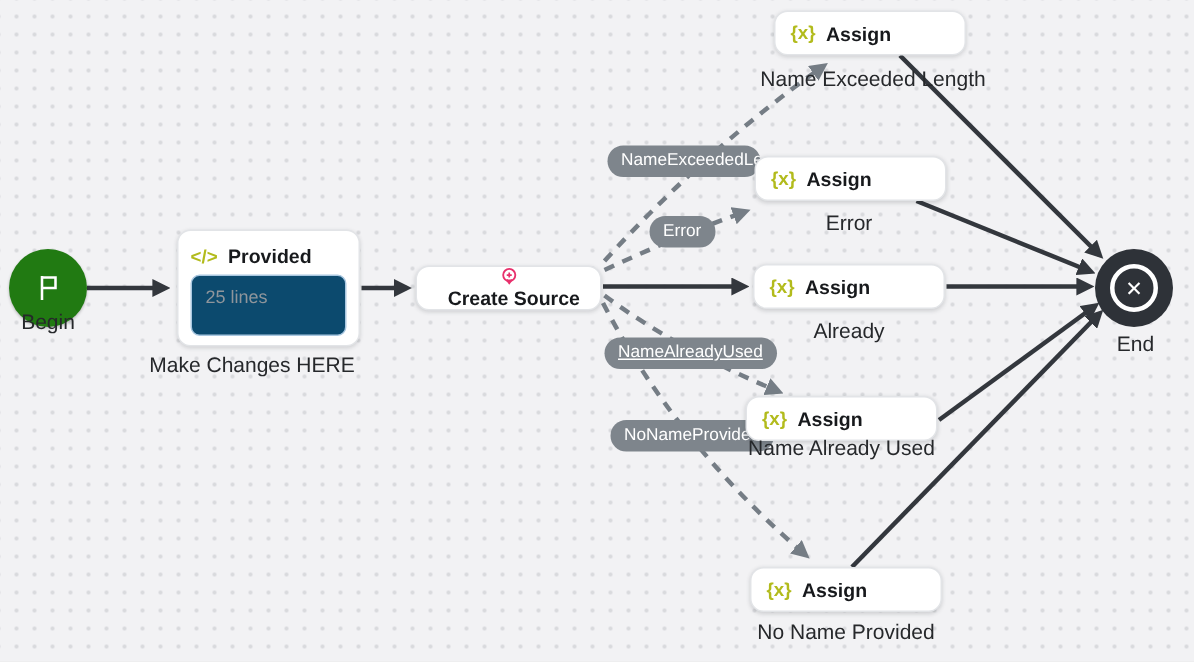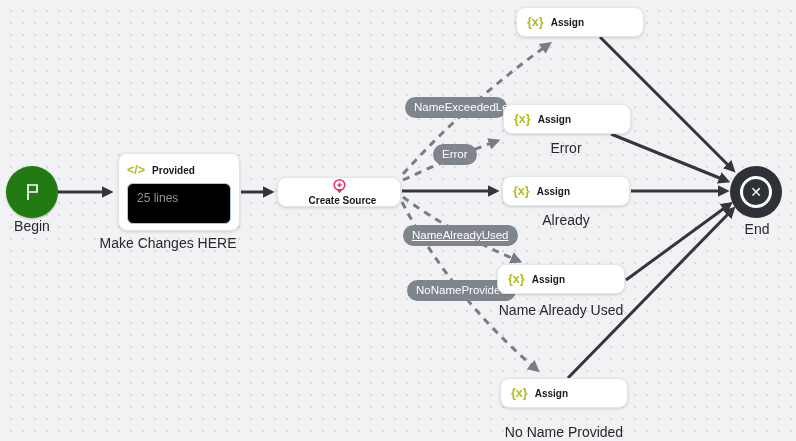--- a/index.html
+++ b/index.html
@@ -14,37 +14,37 @@
     position:absolute;z-index:2;background:#7e858c;color:#fff;
     border-radius:12px;font-size:11.5px;line-height:21px;height:21px;
     text-align:center;white-space:nowrap;overflow:hidden;padding:0 9px;
     box-sizing:border-box;
   }
   .card{
     position:absolute;z-index:3;background:#ffffff;border:1px solid #e2e4e7;
     border-radius:9px;box-shadow:0 1px 3px rgba(40,44,50,.18);box-sizing:border-box;
   }
   .slim{display:flex;align-items:center;padding:0 10px;height:30px;}
-  .card-title{font-size:10px;font-weight:bold;color:#17191c;margin-left:7px;white-space:nowrap;}
+  .card-title{font-size:13px;font-weight:bold;color:#17191c;margin-left:7px;white-space:nowrap;}
   .glyph-icon{font-size:12.5px;font-weight:bold;color:#b2bb1c;white-space:nowrap;}
   .circle-node{position:absolute;z-index:3;border-radius:50%;display:flex;align-items:center;justify-content:center;}
   #begin-circle{background:#217a12;width:52px;height:52px;left:6px;top:166px;box-shadow:0 1px 2px rgba(0,0,0,.25);}
   #end-circle{background:#2e3238;width:52px;height:52px;left:730px;top:166px;}
   #end-ring{width:32px;height:32px;border:3px solid #ffffff;border-radius:50%;display:flex;align-items:center;justify-content:center;box-sizing:border-box;}
   #end-x{color:#fff;font-size:14px;font-weight:bold;line-height:1;}
   .under-label{
     position:absolute;z-index:3;transform:translateX(-50%);
     font-size:14px;color:#26282b;white-space:nowrap;
   }
   #snippet-card{left:118px;top:153px;width:122px;height:78px;padding:9px 8px;}
   .snippet-header{display:flex;align-items:center;}
   #snippet-body{
     position:absolute;left:8px;top:29px;width:104px;height:41px;
     border:1px solid #a9c7e0;border-radius:6px;box-sizing:border-box;
-    font-size:12px;color:#8f959b;padding:7px 0 0 9px;background:#000000;
+    font-size:12px;color:#8f959b;padding:7px 0 0 9px;background:#0c4a6e;
   }
   #create-source-card{left:277px;top:177px;width:124px;flex-direction:column;}
   #assign-name-exceeded-card{left:516px;top:7px;width:128px;}
   #assign-error-card{left:503px;top:104px;width:128px;}
   #assign-success-card{left:502px;top:176px;width:128px;}
   #assign-name-already-used-card{left:497px;top:264px;width:128px;}
   #assign-no-name-provided-card{left:500px;top:378px;width:128px;}
   #pill-name-exceeded{left:405px;top:97px;width:102px;text-align:left;}
   #pill-error{left:433px;top:144px;}
   #pill-name-already-used{left:403px;top:225px;text-decoration:underline;}
@@ -83,21 +83,21 @@
   <div class="pill" id="pill-name-exceeded">NameExceededLeng</div>
   <div class="pill" id="pill-error">Error</div>
   <div class="pill" id="pill-name-already-used">NameAlreadyUsed</div>
   <div class="pill" id="pill-no-name-provided">NoNameProvided</div>
 
   <div class="circle-node" id="begin-circle">
     <svg width="22" height="22" viewBox="0 0 22 22">
       <path d="M7,3 V19 M7,4 H16 V11 H7" stroke="#ffffff" stroke-width="1.7" fill="none"></path>
     </svg>
   </div>
-  <div class="under-label" style="left:32px;top:218px;">Begin</div>
+  <div class="under-label" style="left:32px;top:206px;">Begin</div>
 
   <div class="card" id="snippet-card">
     <div class="snippet-header">
       <span class="glyph-icon">&lt;/&gt;</span>
       <span class="card-title">Provided</span>
     </div>
     <div id="snippet-body">25 lines</div>
   </div>
   <div class="under-label" style="left:168px;top:235px;">Make Changes HERE</div>
 
@@ -107,44 +107,45 @@
       <path d="M8.5,4.8 V9.2 M6.3,7 H10.7" stroke="#e8306c" stroke-width="1.5" fill="none"></path>
       <path d="M6.2,11 L8.5,14.2 L10.8,11" stroke="#e8306c" stroke-width="1.6" fill="#e8306c"></path>
     </svg>
     <span class="card-title">Create Source</span>
   </div>
 
   <div class="card slim" id="assign-name-exceeded-card">
     <span class="glyph-icon">{x}</span>
     <span class="card-title">Assign</span>
   </div>
+  <div class="under-label" style="left:582px;top:44px;">Name Exceeded Length</div>
 
   <div class="card slim" id="assign-error-card">
     <span class="glyph-icon">{x}</span>
     <span class="card-title">Assign</span>
   </div>
   <div class="under-label" style="left:566px;top:140px;">Error</div>
 
   <div class="card slim" id="assign-success-card">
     <span class="glyph-icon">{x}</span>
     <span class="card-title">Assign</span>
   </div>
   <div class="under-label" style="left:566px;top:212px;">Already</div>
 
   <div class="card slim" id="assign-name-already-used-card">
     <span class="glyph-icon">{x}</span>
     <span class="card-title">Assign</span>
   </div>
-  <div class="under-label" style="left:561px;top:302px;">Name Already Used</div>
+  <div class="under-label" style="left:561px;top:290px;">Name Already Used</div>
 
   <div class="card slim" id="assign-no-name-provided-card">
     <span class="glyph-icon">{x}</span>
     <span class="card-title">Assign</span>
   </div>
-  <div class="under-label" style="left:564px;top:413px;margin-top:11px;">No Name Provided</div>
+  <div class="under-label" style="left:564px;top:413px;">No Name Provided</div>
 
   <div class="circle-node" id="end-circle">
     <div id="end-ring">
       <span id="end-x">✕</span>
     </div>
   </div>
   <div class="under-label" style="left:757px;top:221px;">End</div>
 
 </div>
 

